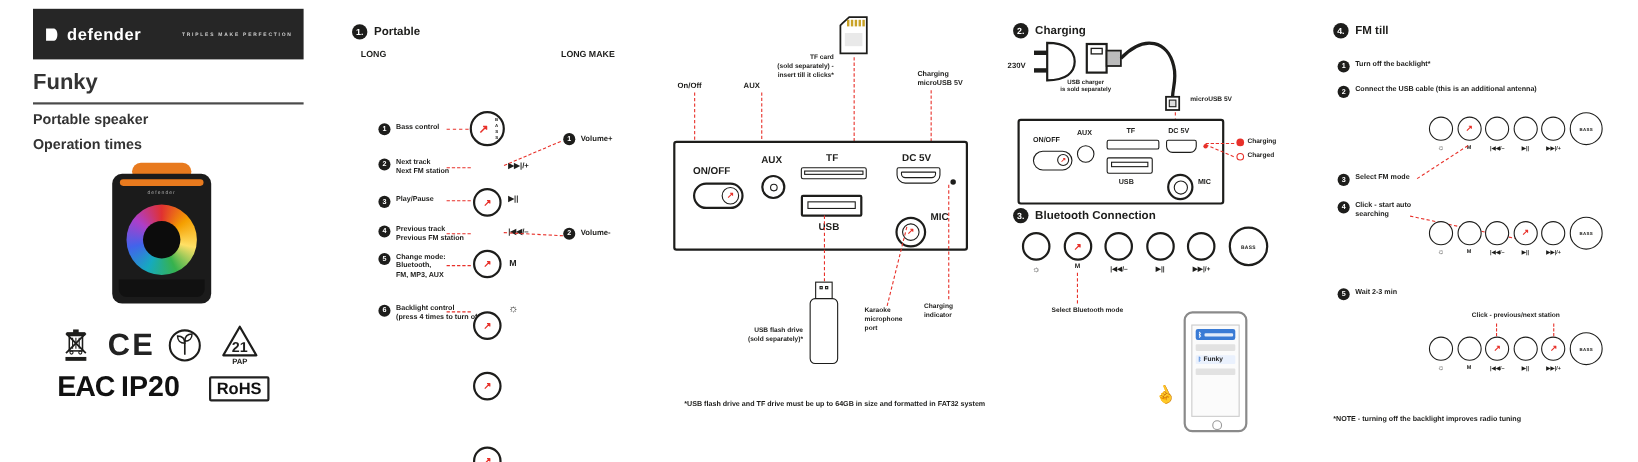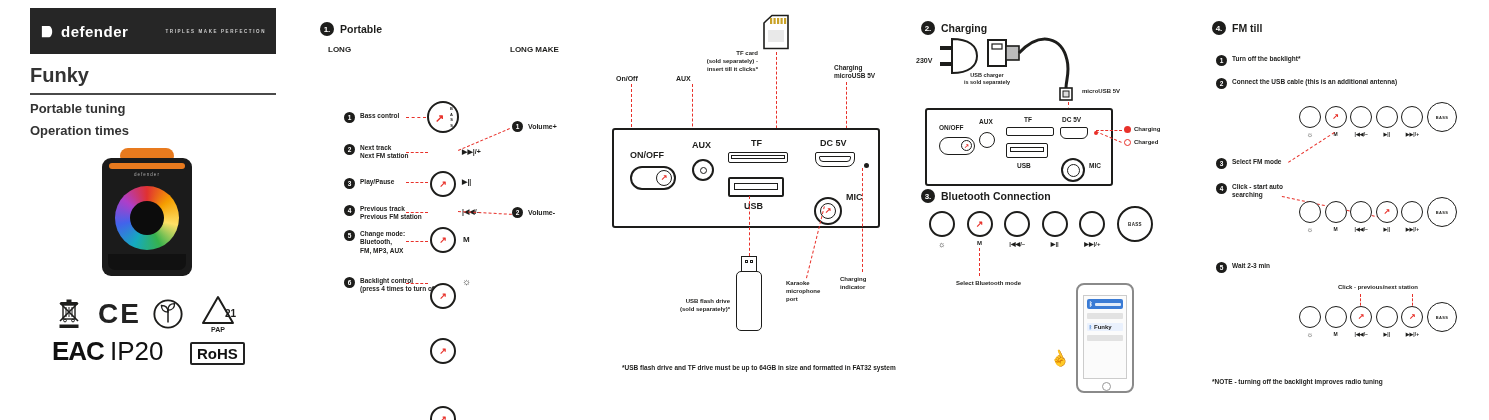--- a/index.html
+++ b/index.html
@@ -38,21 +38,21 @@
       <svg viewBox="0 0 16 16" width="15" height="15">
           <path d="M2 2 H10 C14 3.5 14 12.5 10 14 H2 Z" fill="#fff"></path>
         </svg>
     </span>
     <span style="color:#fff;font-size:15px;font-weight:700;letter-spacing:.5px">defender</span>
     <span style="margin-left:auto;color:#cfcfcf;font-size:4.5px;letter-spacing:1.6px;font-weight:700">TRIPLES MAKE PERFECTION</span>
   </div>
 
   <div class="abs" style="left:30px;top:64px;font-size:20px;font-weight:700;color:#333">Funky</div>
   <div class="abs" style="left:30px;top:93px;width:246px;height:2px;background:#4a4a4a"></div>
-  <div class="abs" style="left:30px;top:101px;font-size:13px;font-weight:700;color:#333">Portable tuning</div>
+  <div class="abs" style="left:30px;top:101px;font-size:13px;font-weight:700;color:#333">Portable speaker</div>
   <div class="abs" style="left:30px;top:123px;font-size:13px;font-weight:700;color:#333">Operation times</div>
 
   <div class="abs" style="left:102px;top:148px;width:90px;height:130px">
     <div class="abs" style="left:18px;top:0;width:54px;height:16px;background:#e87a1e;border-radius:8px"></div>
     <div class="abs" style="left:0;top:10px;width:90px;height:118px;background:#1b1b1b;border-radius:9px"></div>
     <div class="abs" style="left:7px;top:15px;width:76px;height:6px;background:#e87a1e;border-radius:3px"></div>
     <div class="abs" style="left:0;top:24px;width:90px;text-align:center;font-size:4.5px;color:#aaa;letter-spacing:1px">defender</div>
     <div class="abs" style="left:13px;top:38px;width:64px;height:64px;border-radius:50%;background:conic-gradient(#e03131,#f59f00,#ffe066,#37b24d,#15aabf,#4263eb,#ae3ec9,#e03131)"></div>
     <div class="abs" style="left:28px;top:53px;width:34px;height:34px;border-radius:50%;background:#0c0c0c"></div>
     <div class="abs" style="left:6px;top:106px;width:78px;height:16px;background:#111;border-radius:0 0 7px 7px"></div>
@@ -79,25 +79,25 @@
       <circle cx="17" cy="17" r="14.5" stroke-width="2"></circle>
       <path d="M17 26 C17 19 17 15 17 12" stroke-width="1.6"></path>
       <path d="M17 15 C12.5 15 10 12 10 8 C14.5 8 17 10.5 17 15 Z" stroke-width="1.4"></path>
       <path d="M17 13 C21.5 13 24 10 24 6 C19.5 6 17 8.5 17 13 Z" stroke-width="1.4"></path>
     </svg>
   </span>
   <div class="abs" style="left:200px;top:294px;width:36px;height:42px">
     <svg viewBox="0 0 36 32" width="36" height="32">
         <path d="M18 3 L33 29 L3 29 Z" fill="none" stroke="#1d1d1b" stroke-width="2" stroke-linejoin="round"></path>
       </svg>
-    <div class="abs" style="left:0;top:14px;width:36px;text-align:right;font-size:10px;font-weight:700">21</div>
+    <div class="abs" style="left:0;top:14px;width:36px;text-align:center;font-size:13px;font-weight:700">21</div>
     <div class="abs" style="left:0;top:32px;width:36px;text-align:center;font-size:7px;font-weight:700">PAP</div>
   </div>
   <div class="abs" style="left:52px;top:336px;font-size:26px;font-weight:800;letter-spacing:-1px;color:#111">EAC</div>
-  <div class="abs" style="left:110px;top:336px;font-size:26px;font-weight:400;color:#111">IP20</div>
+  <div class="abs" style="left:110px;top:336px;font-size:26px;font-weight:700;color:#111">IP20</div>
   <div class="abs" style="left:190px;top:342px;border:2.5px solid #222;border-radius:2px;padding:1px 5px;font-size:15px;font-weight:700;color:#111">RoHS</div>
 
   <div class="abs" style="left:320px;top:22px;display:flex;gap:6px;align-items:center">
     <span class="badge b14">1.</span>
     <span class="sect-title">Portable</span>
   </div>
   <div class="abs lbl" style="left:328px;top:45px;font-size:8px">LONG</div>
   <div class="abs lbl" style="left:510px;top:45px;font-size:8px">LONG MAKE</div>
 
   <div class="abs fitem" style="left:344px;top:112px">

